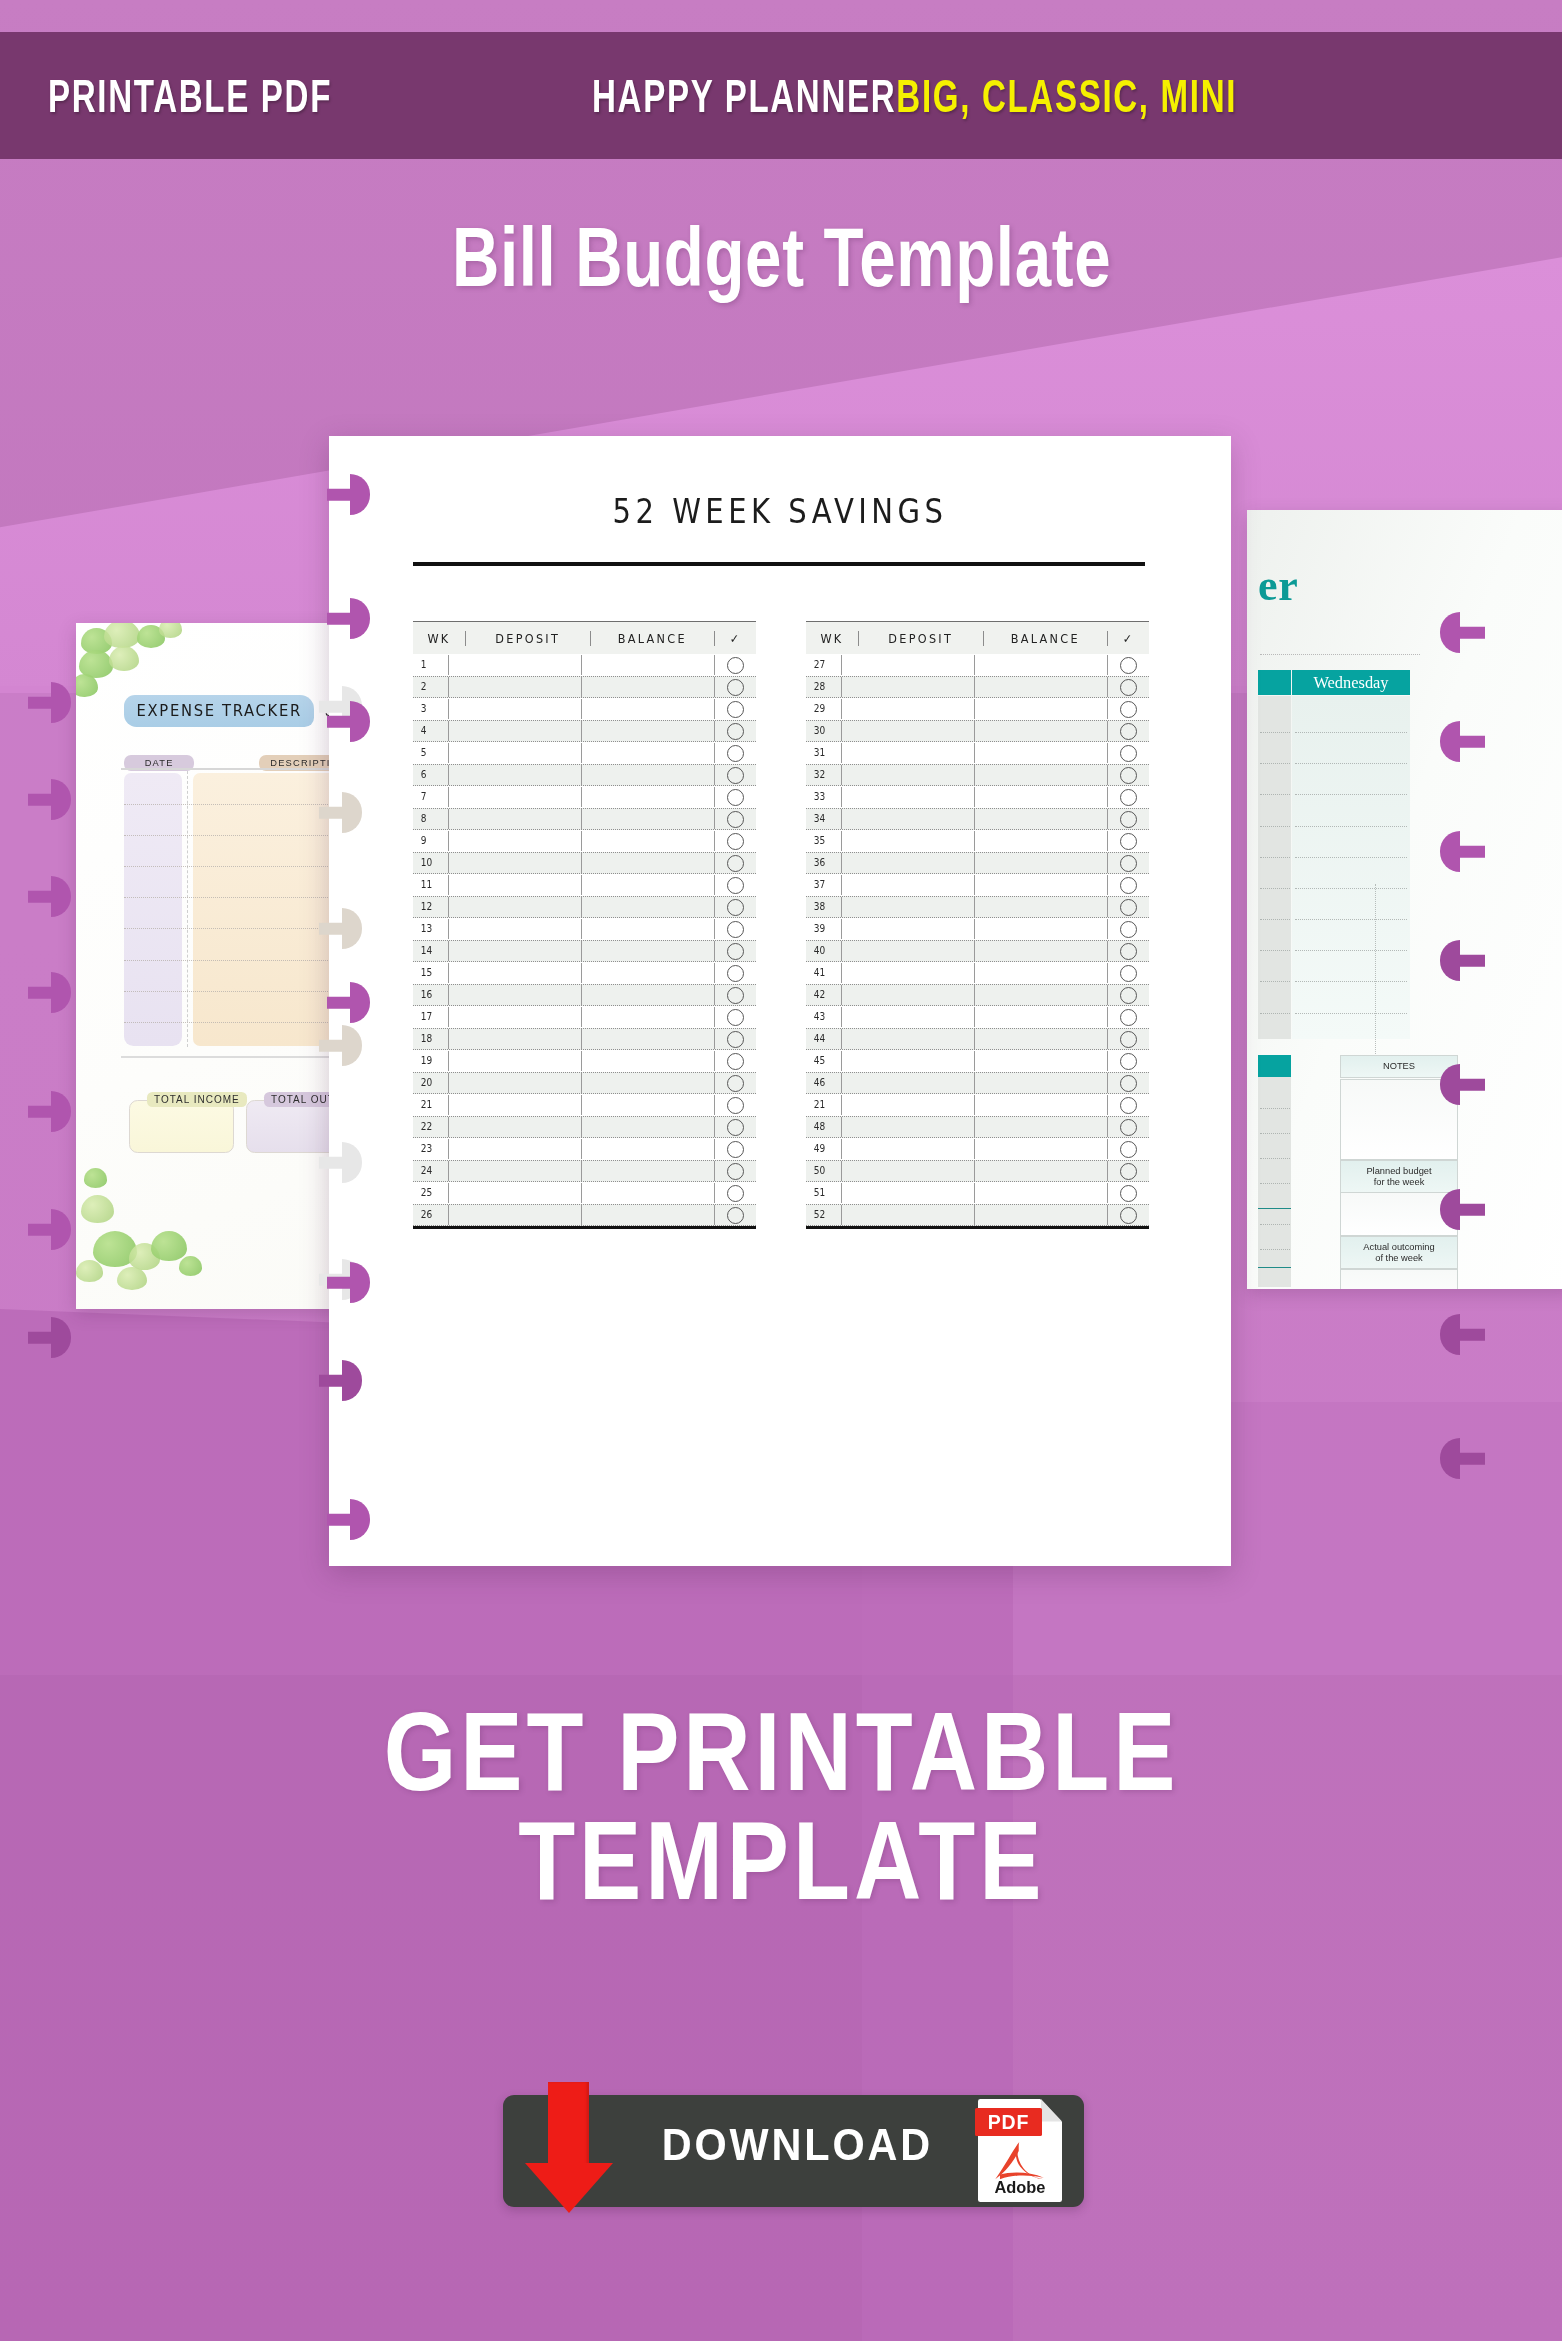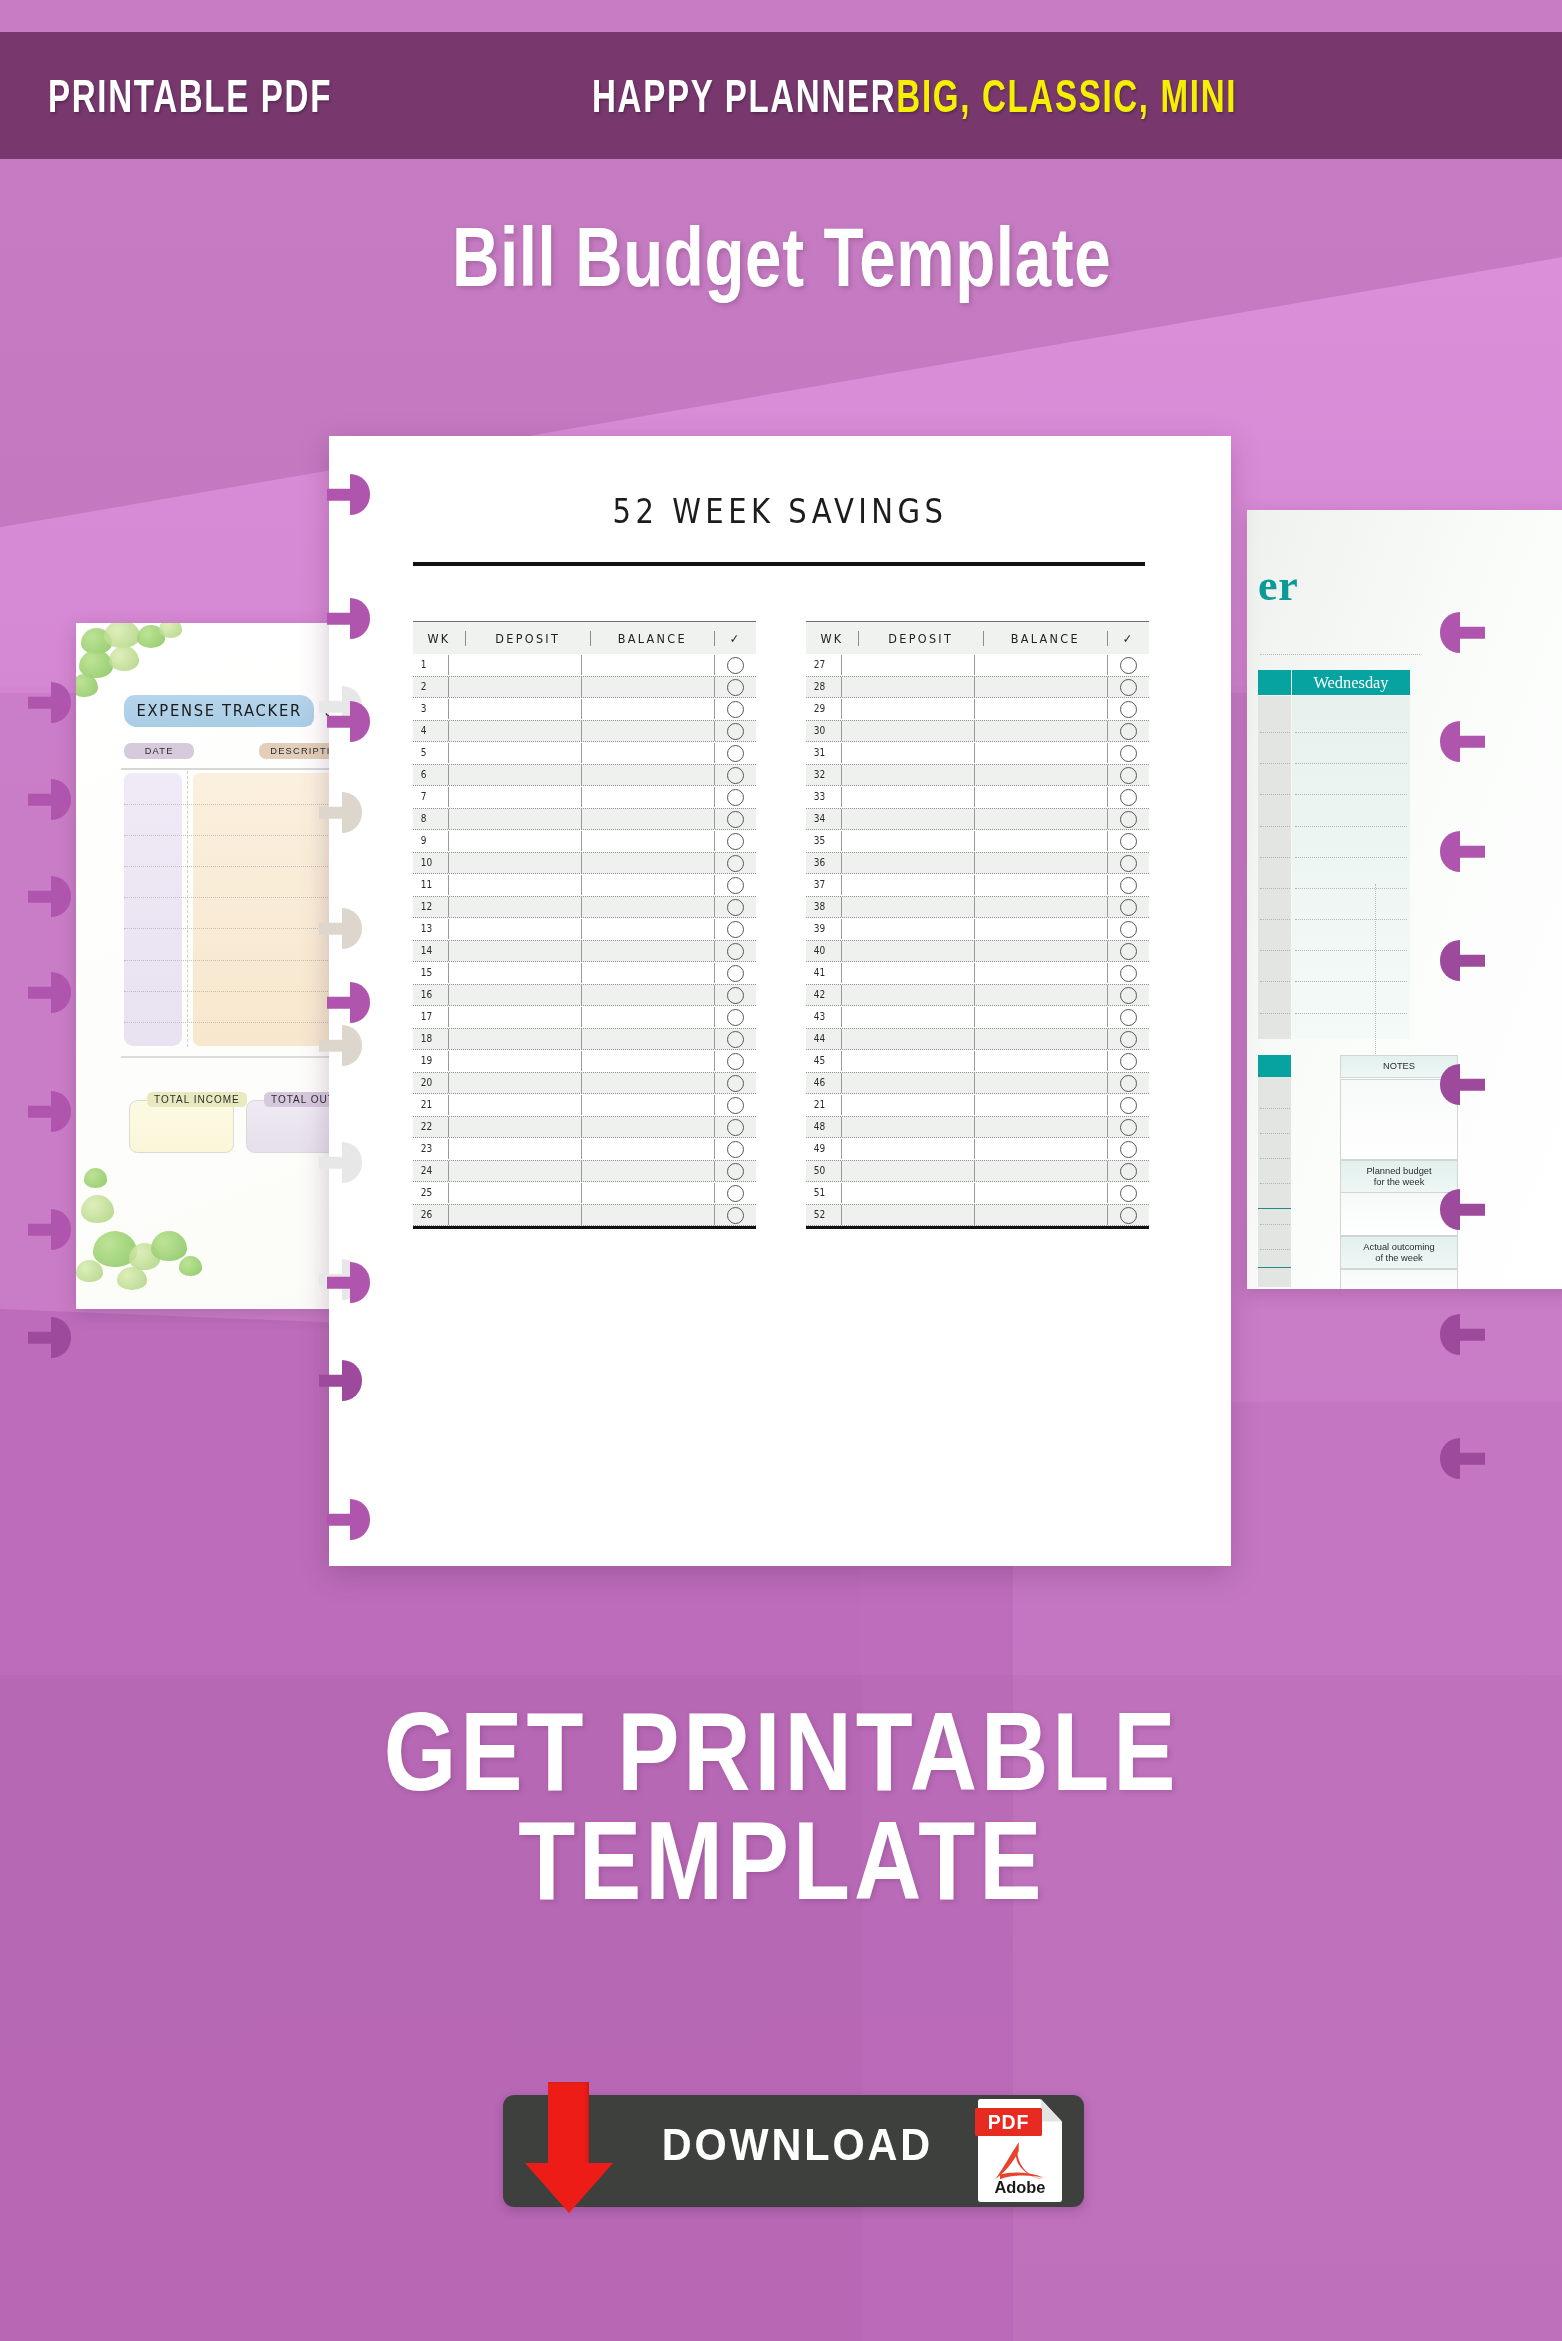--- a/index.html
+++ b/index.html
@@ -78,21 +78,21 @@
 
   .et-title-wrap{position:absolute;left:48px;top:72px;display:flex;align-items:center;gap:6.2px;}
   .et-brush{
     background:linear-gradient(180deg,#b6d4ea,#a9cde6);
     border-radius:11px 14px 9.3px 12.5px;padding:5.5px 12.5px 7px 12.5px;
   }
   .et-title{font-size:16.4px;letter-spacing:1.7px;color:#1b1b1b;font-weight:400;white-space:nowrap;
             font-family:"DejaVu Sans Condensed","Liberation Sans",sans-serif;}
   .et-month{font-size:15px;letter-spacing:1.6px;color:#1b1b1b;margin-left:4.7px;white-space:nowrap;}
 
-  .et-tagrow{position:absolute;left:48px;top:120px;width:234px;display:flex;}
+  .et-tagrow{position:absolute;left:48px;top:132px;width:234px;display:flex;}
   .et-tag{font-size:9.3px;letter-spacing:1.2px;color:#2a2a2a;padding:3.1px 11px;border-radius:7px;text-align:center;}
   .tag-date{background:#d7cadd;width:58px;}
   .tag-desc{background:#e3cfb9;width:81px;margin-left:65px;}
   .et-rule{position:absolute;left:45px;top:145px;width:238px;height:1.6px;background:#d7d7d7;}
   .et-col-date{position:absolute;left:48px;top:150px;width:58px;height:273px;
       background:linear-gradient(180deg,#efeaf5,#e8e2f1);border-radius:7px 7px 9.3px 9.3px;}
   .et-col-desc{position:absolute;left:117px;top:150px;width:171px;height:273px;
       background:linear-gradient(180deg,#fbf0de,#f7e7cd);border-radius:7px;}
   .et-dline{position:absolute;left:48px;width:240px;height:0;border-top:1.6px dotted #b9b3ae;opacity:.8;}
   .et-vline{position:absolute;left:111px;top:148px;width:0;height:276px;border-left:1.6px dashed #cfcfcf;}

